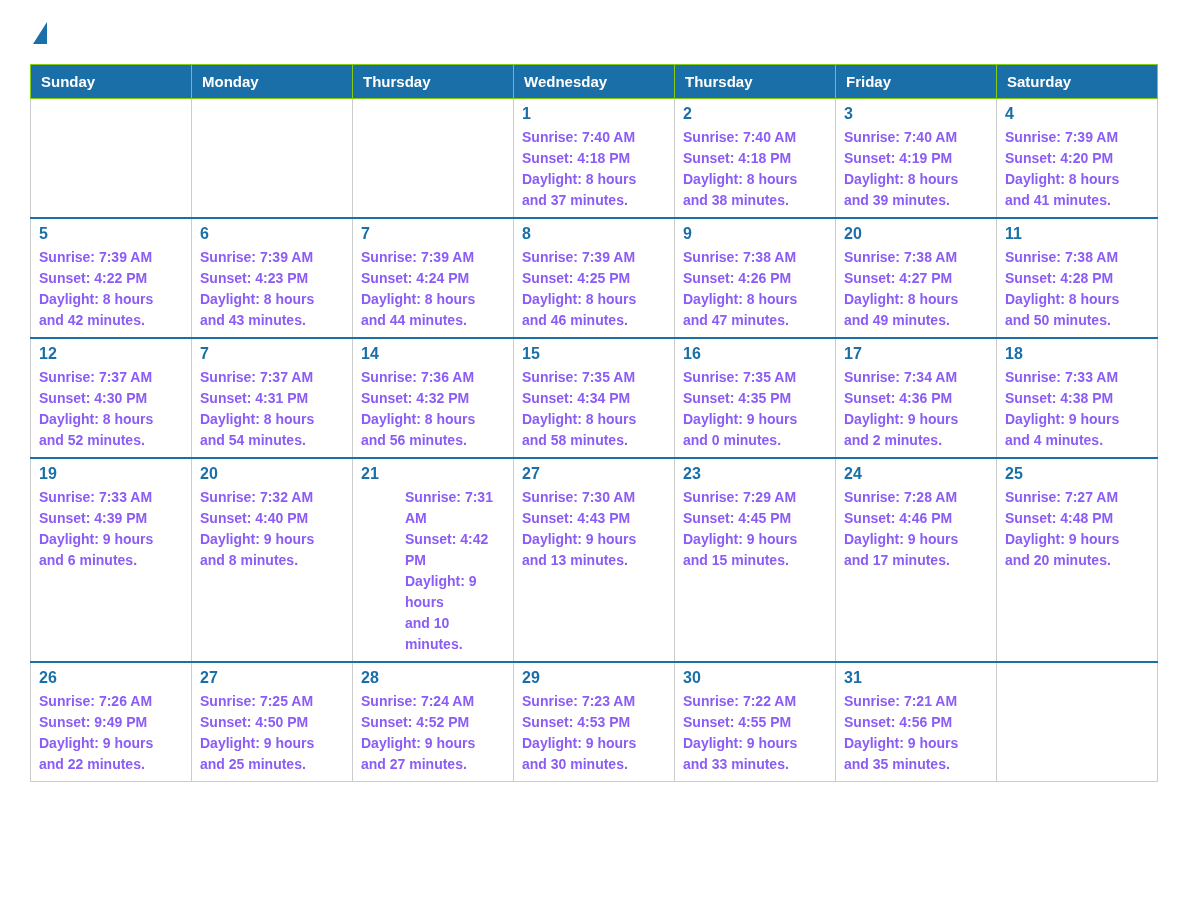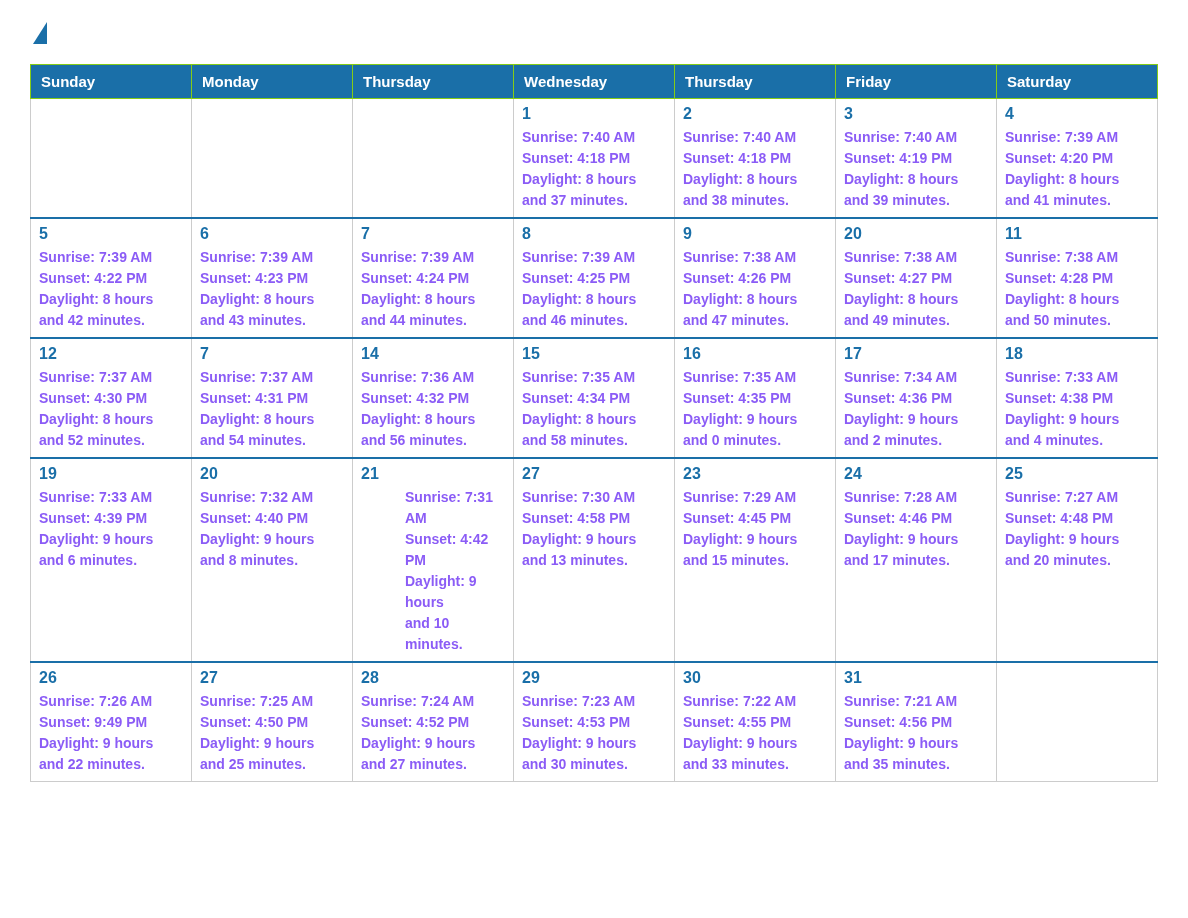--- a/index.html
+++ b/index.html
@@ -286,21 +286,21 @@
         <td>
           <span class="day-num">21</span>
           <div class="day-info" style="white-space: pre-line; margin-left: 44px;">Sunrise: 7:31 AM
 Sunset: 4:42 PM
 Daylight: 9 hours
 and 10 minutes.</div>
         </td>
         <td>
           <span class="day-num">27</span>
           <div class="day-info" style="white-space: pre-line;">Sunrise: 7:30 AM
-Sunset: 4:58 PM
+Sunset: 4:43 PM
 Daylight: 9 hours
 and 13 minutes.</div>
         </td>
         <td>
           <span class="day-num">23</span>
           <div class="day-info" style="white-space: pre-line;">Sunrise: 7:29 AM
 Sunset: 4:45 PM
 Daylight: 9 hours
 and 15 minutes.</div>
         </td>

